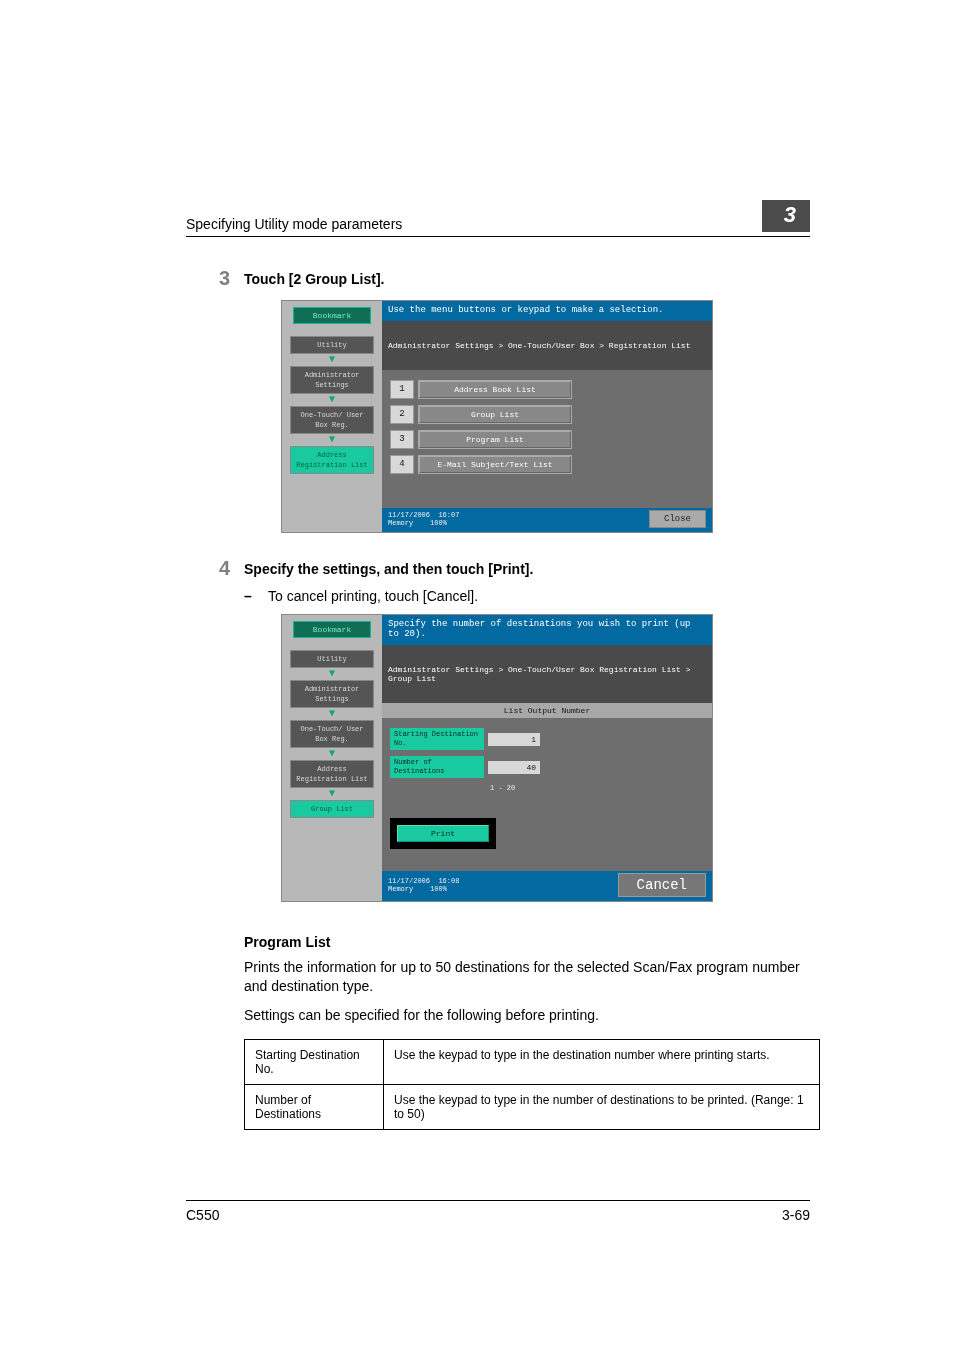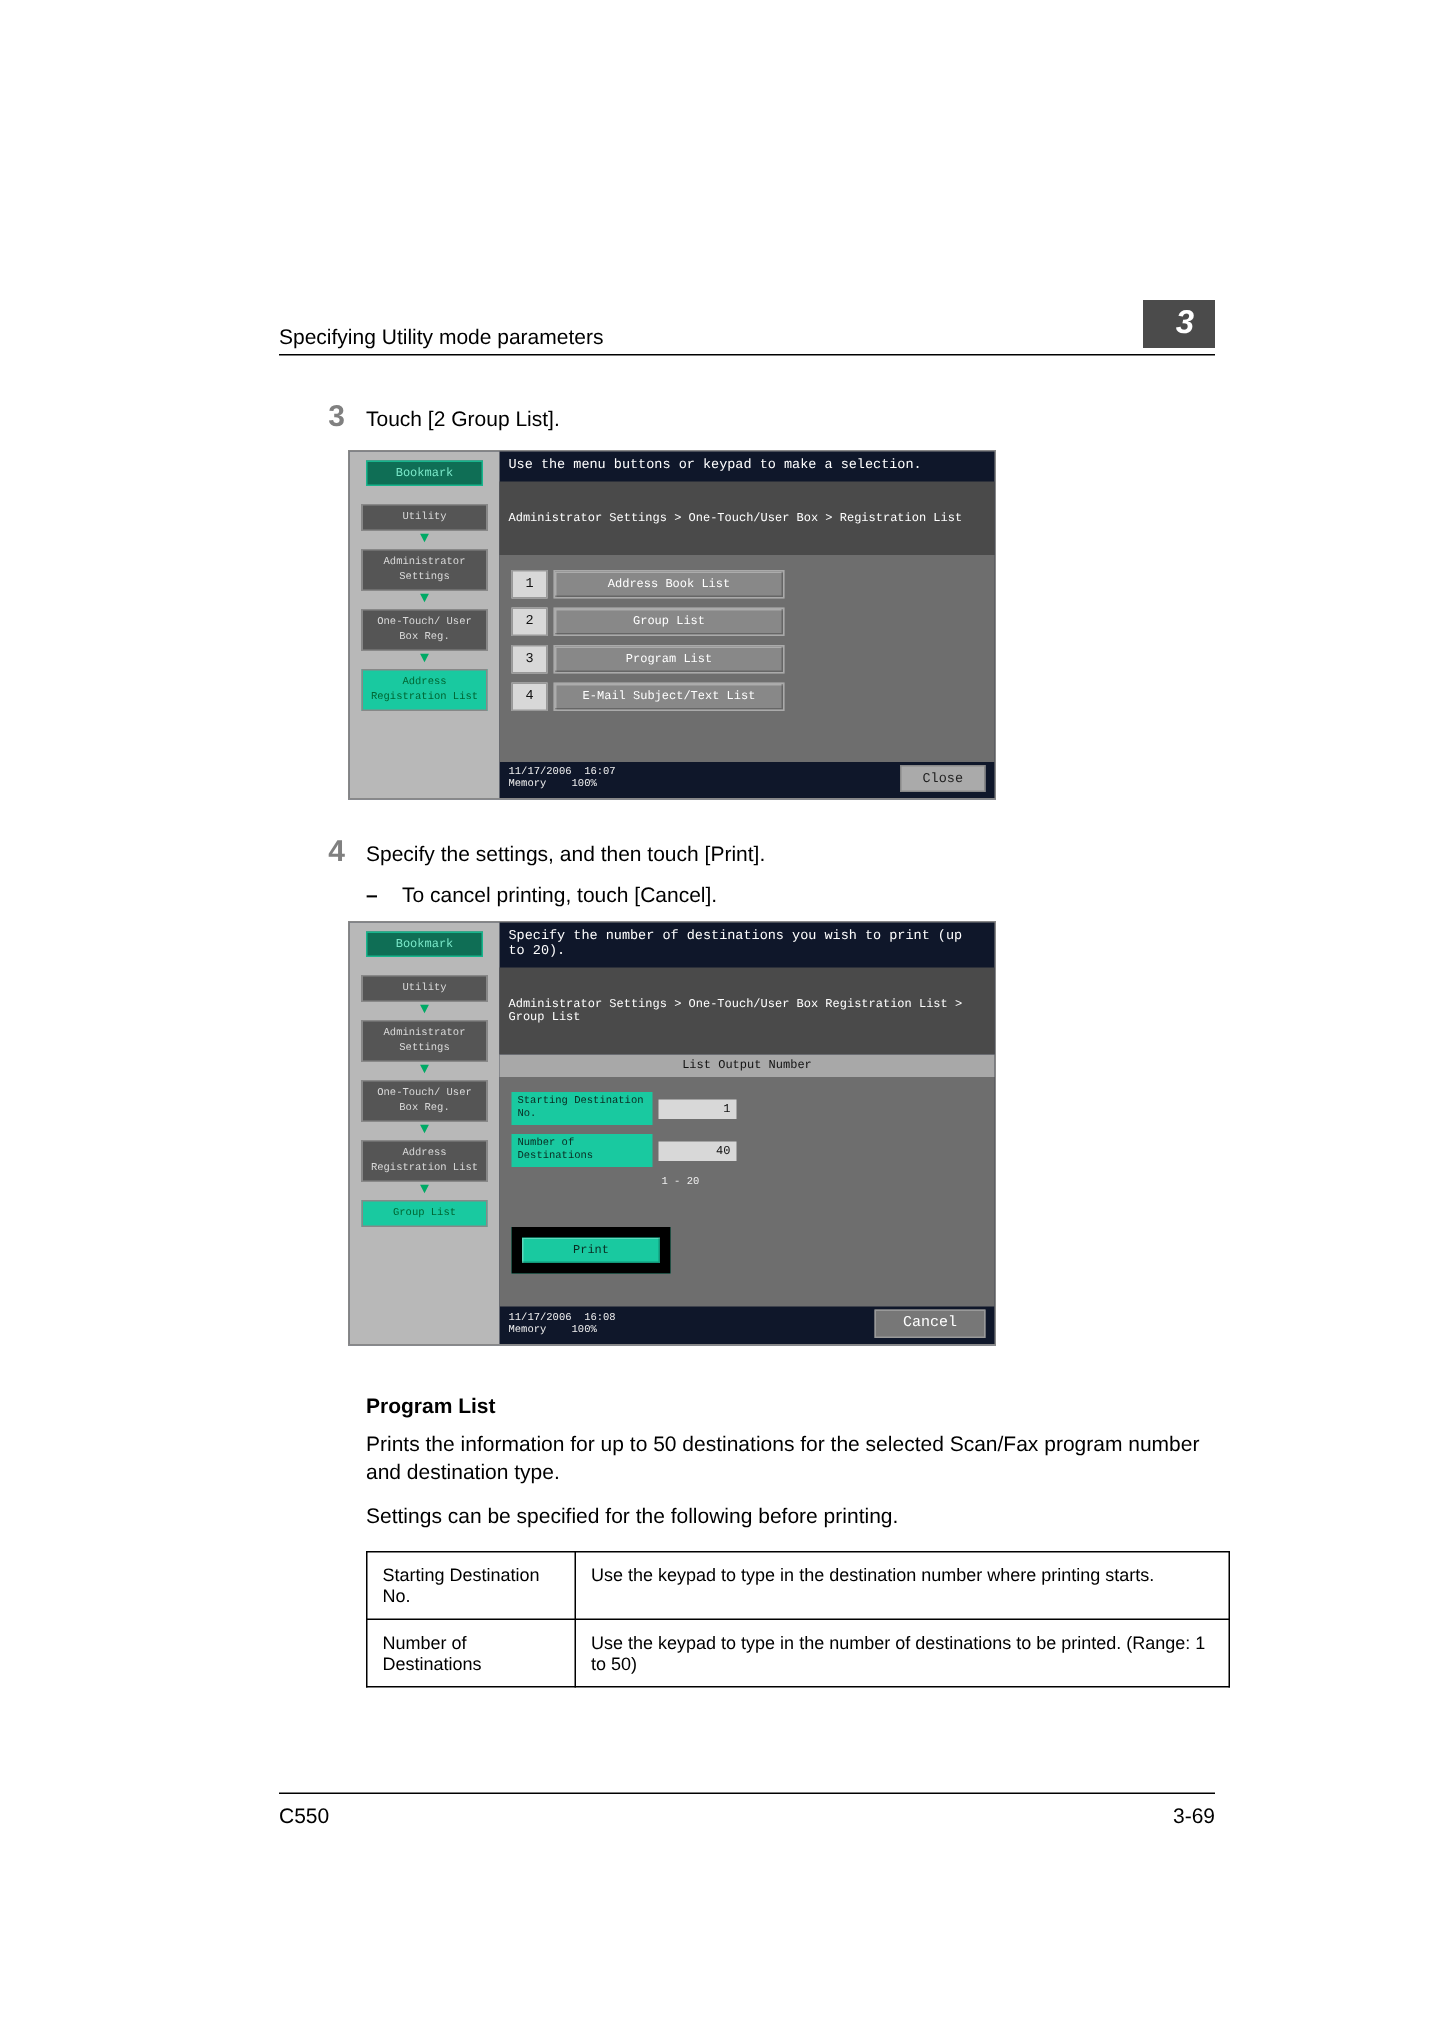--- a/index.html
+++ b/index.html
@@ -43,37 +43,38 @@
     font-weight: bold;
     color: #808080;
     width: 44px;
     text-align: right;
     padding-right: 14px;
     flex-shrink: 0;
   }
   .step-text {
     font-size: 14px;
     padding-top: 4px;
+    font-weight: bold;
   }
   .bullet-row {
     display: flex;
     font-size: 14px;
     margin-left: 58px;
     margin-top: 6px;
   }
   .bullet-dash {
     width: 24px;
     font-weight: bold;
   }
   .screenshot {
-    margin-left: 46px;
+    margin-left: 95px;
     margin-top: 10px;
     margin-bottom: 24px;
     width: 430px;
-    background: #0f172a;
+    background: #0369a1;
     border: 1px solid #888;
     font-family: "Courier New", monospace;
     font-size: 9px;
     color: #fff;
   }
   .ss-top {
     display: flex;
   }
   .ss-left {
     width: 92px;
@@ -212,21 +213,21 @@
     color: #222;
     padding: 3px 14px;
     border: 1px solid #888;
     font-size: 9px;
   }
   .ss-cancel {
     background: #777;
     color: #fff;
     padding: 3px 18px;
     border: 1px solid #999;
-    font-size: 10px;
+    font-size: 14px;
   }
 
   h4.section {
     font-size: 14px;
     font-weight: bold;
     margin: 32px 0 8px 58px;
   }
   p.body {
     font-size: 14px;
     margin: 6px 0 10px 58px;

